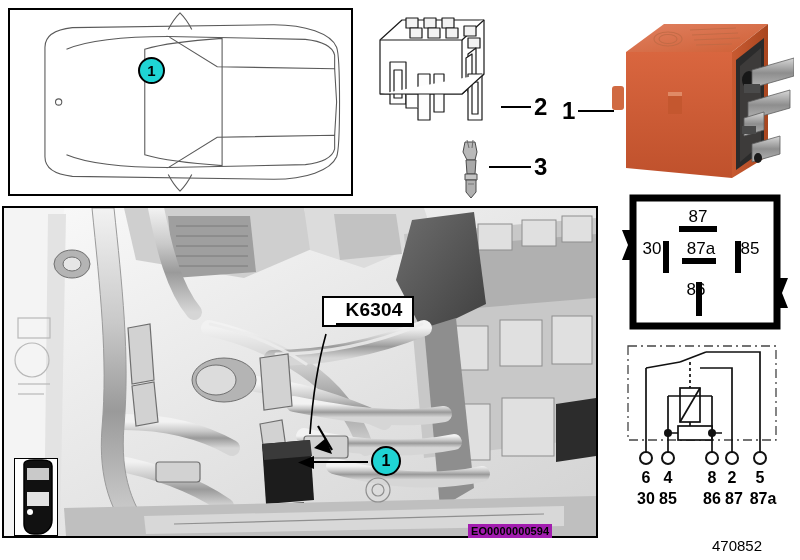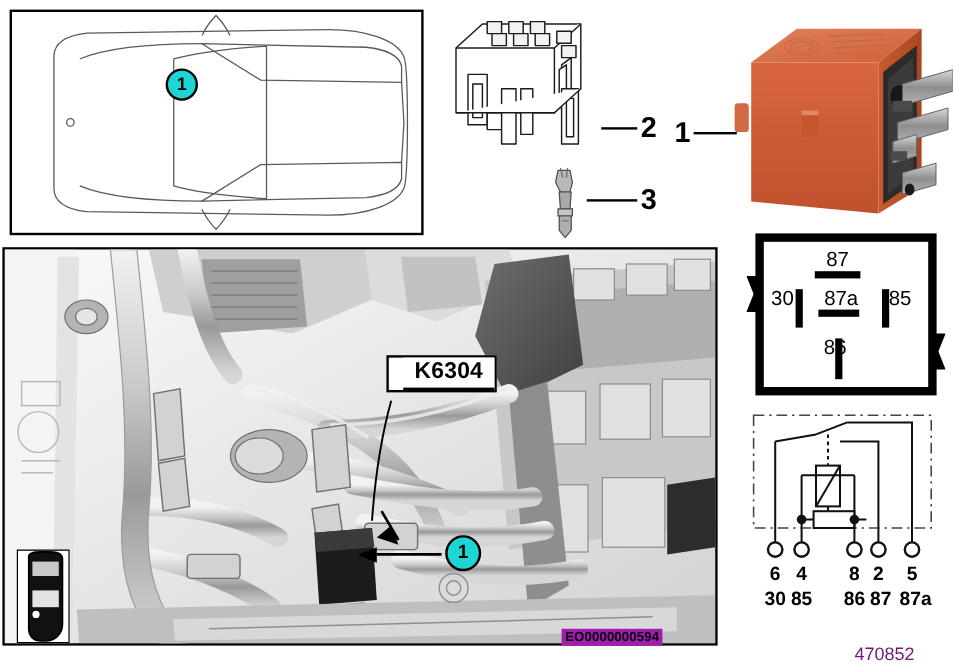--- a/index.html
+++ b/index.html
@@ -31,21 +31,21 @@
               border:2px solid #000;background:#fff;z-index:9;}
   #code-label div{font-size:19px;font-weight:bold;text-align:center;
                   padding:1px 0 2px 0;letter-spacing:.2px;background:#fff;}
   #code-label div:first-child{border-bottom:2px solid #000;margin-left:12px;}
 
   
   #eo-number{position:absolute;left:468px;top:524px;font-size:11px;
              font-weight:bold;background:#a21caf;padding:1px 3px;z-index:9;
              letter-spacing:.1px;}
   
-  #figure-number{position:absolute;left:712px;top:537px;font-size:15px;color:#701a75;}
+  #figure-number{position:absolute;left:712px;top:537px;font-size:15px;color:#000000;}
 
   
   #relay-wrap{position:absolute;left:612px;top:18px;width:182px;height:178px;}
 
   
   #pin-diagram{position:absolute;left:622px;top:192px;width:166px;height:140px;}
   
   #schematic{position:absolute;left:622px;top:340px;width:172px;height:168px;}
 
   .hidden-text{position:absolute;opacity:0;pointer-events:none;}

